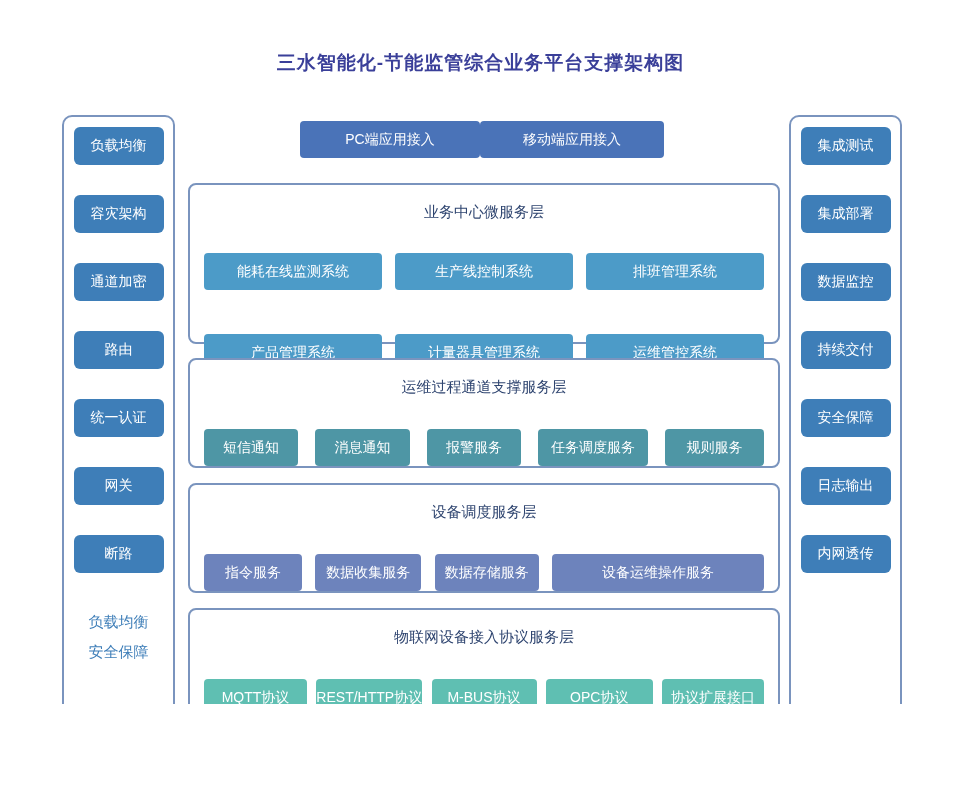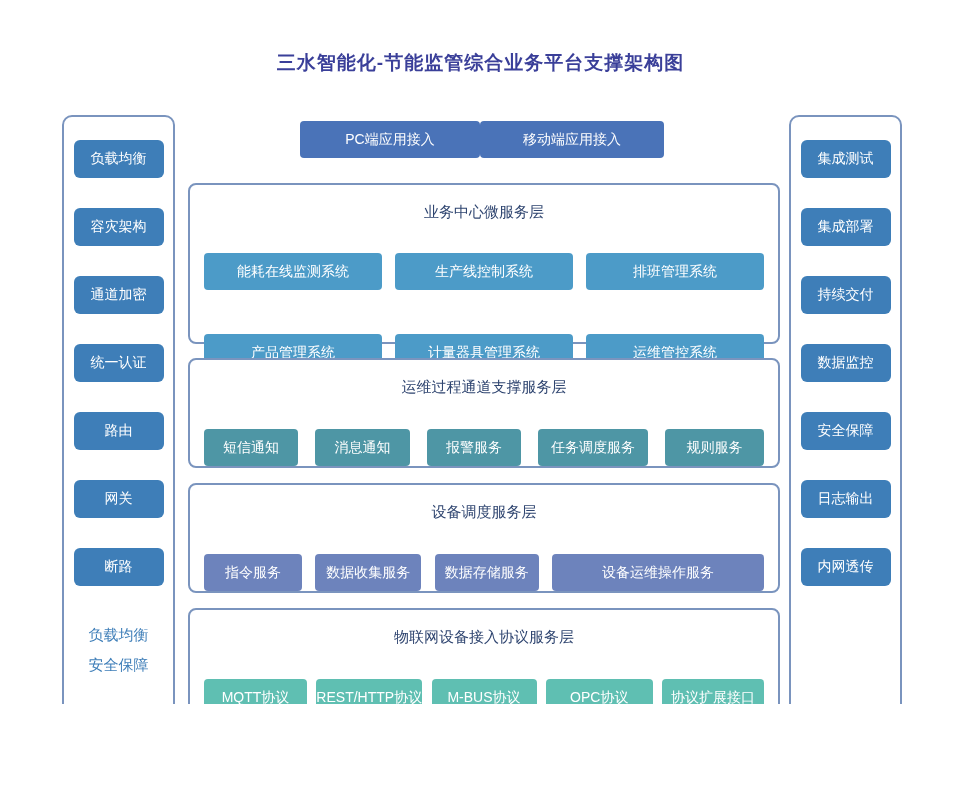--- a/index.html
+++ b/index.html
@@ -10,21 +10,21 @@
     font-size:19px;font-weight:bold;color:#3A3F99;letter-spacing:1px;}
 
   .top-buttons{position:absolute;left:300px;top:121px;display:flex;}
   .top-btn{height:37px;background:#4A73B8;color:#fff;border-radius:4px;
     display:flex;align-items:center;justify-content:center;font-size:14px;}
   .top-btn.b0{width:180px;}
   .top-btn.b1{width:184px;}
 
   .side-col{position:absolute;top:115px;width:113px;height:612px;box-sizing:border-box;
     border:2px solid #7A94BE;border-radius:10px;background:#fff;
-    display:flex;flex-direction:column;align-items:center;padding-top:23px;}
+    display:flex;flex-direction:column;align-items:center;padding-top:10px;}
   .side-col.left{left:62px;}
   .side-col.right{left:789px;}
   .side-box{width:90px;height:38px;flex:0 0 38px;margin-bottom:30px;background:#3E7EB8;color:#fff;
     border-radius:6px;display:flex;align-items:center;justify-content:center;font-size:14px;}
   .side-footer{margin-top:4px;text-align:center;color:#3E7EB8;font-size:15px;line-height:30px;}
 
   .section{position:absolute;left:188px;width:592px;box-sizing:border-box;background:#fff;
     border:2px solid #7A94BE;border-radius:8px;padding-top:16px;}
   .sec1{top:183px;height:161px;}
   .sec2{top:358px;height:110px;}
@@ -61,35 +61,35 @@
 
   <div class="top-buttons">
     <div class="top-btn b0">PC端应用接入</div>
     <div class="top-btn b1">移动端应用接入</div>
   </div>
 
   <div class="side-col left">
     <div class="side-box">负载均衡</div>
     <div class="side-box">容灾架构</div>
     <div class="side-box">通道加密</div>
+    <div class="side-box">路由</div>
     <div class="side-box">统一认证</div>
-    <div class="side-box">路由</div>
     <div class="side-box">网关</div>
     <div class="side-box">断路</div>
     <div class="side-footer">
       <div>负载均衡</div>
       <div>安全保障</div>
     </div>
   </div>
 
   <div class="side-col right">
     <div class="side-box">集成测试</div>
     <div class="side-box">集成部署</div>
+    <div class="side-box">数据监控</div>
     <div class="side-box">持续交付</div>
-    <div class="side-box">数据监控</div>
     <div class="side-box">安全保障</div>
     <div class="side-box">日志输出</div>
     <div class="side-box">内网透传</div>
   </div>
 
   <div class="section sec1">
     <div class="section-title">业务中心微服务层</div>
     <div class="box-row">
       <div class="lbox">能耗在线监测系统</div>
       <div class="lbox">生产线控制系统</div>

